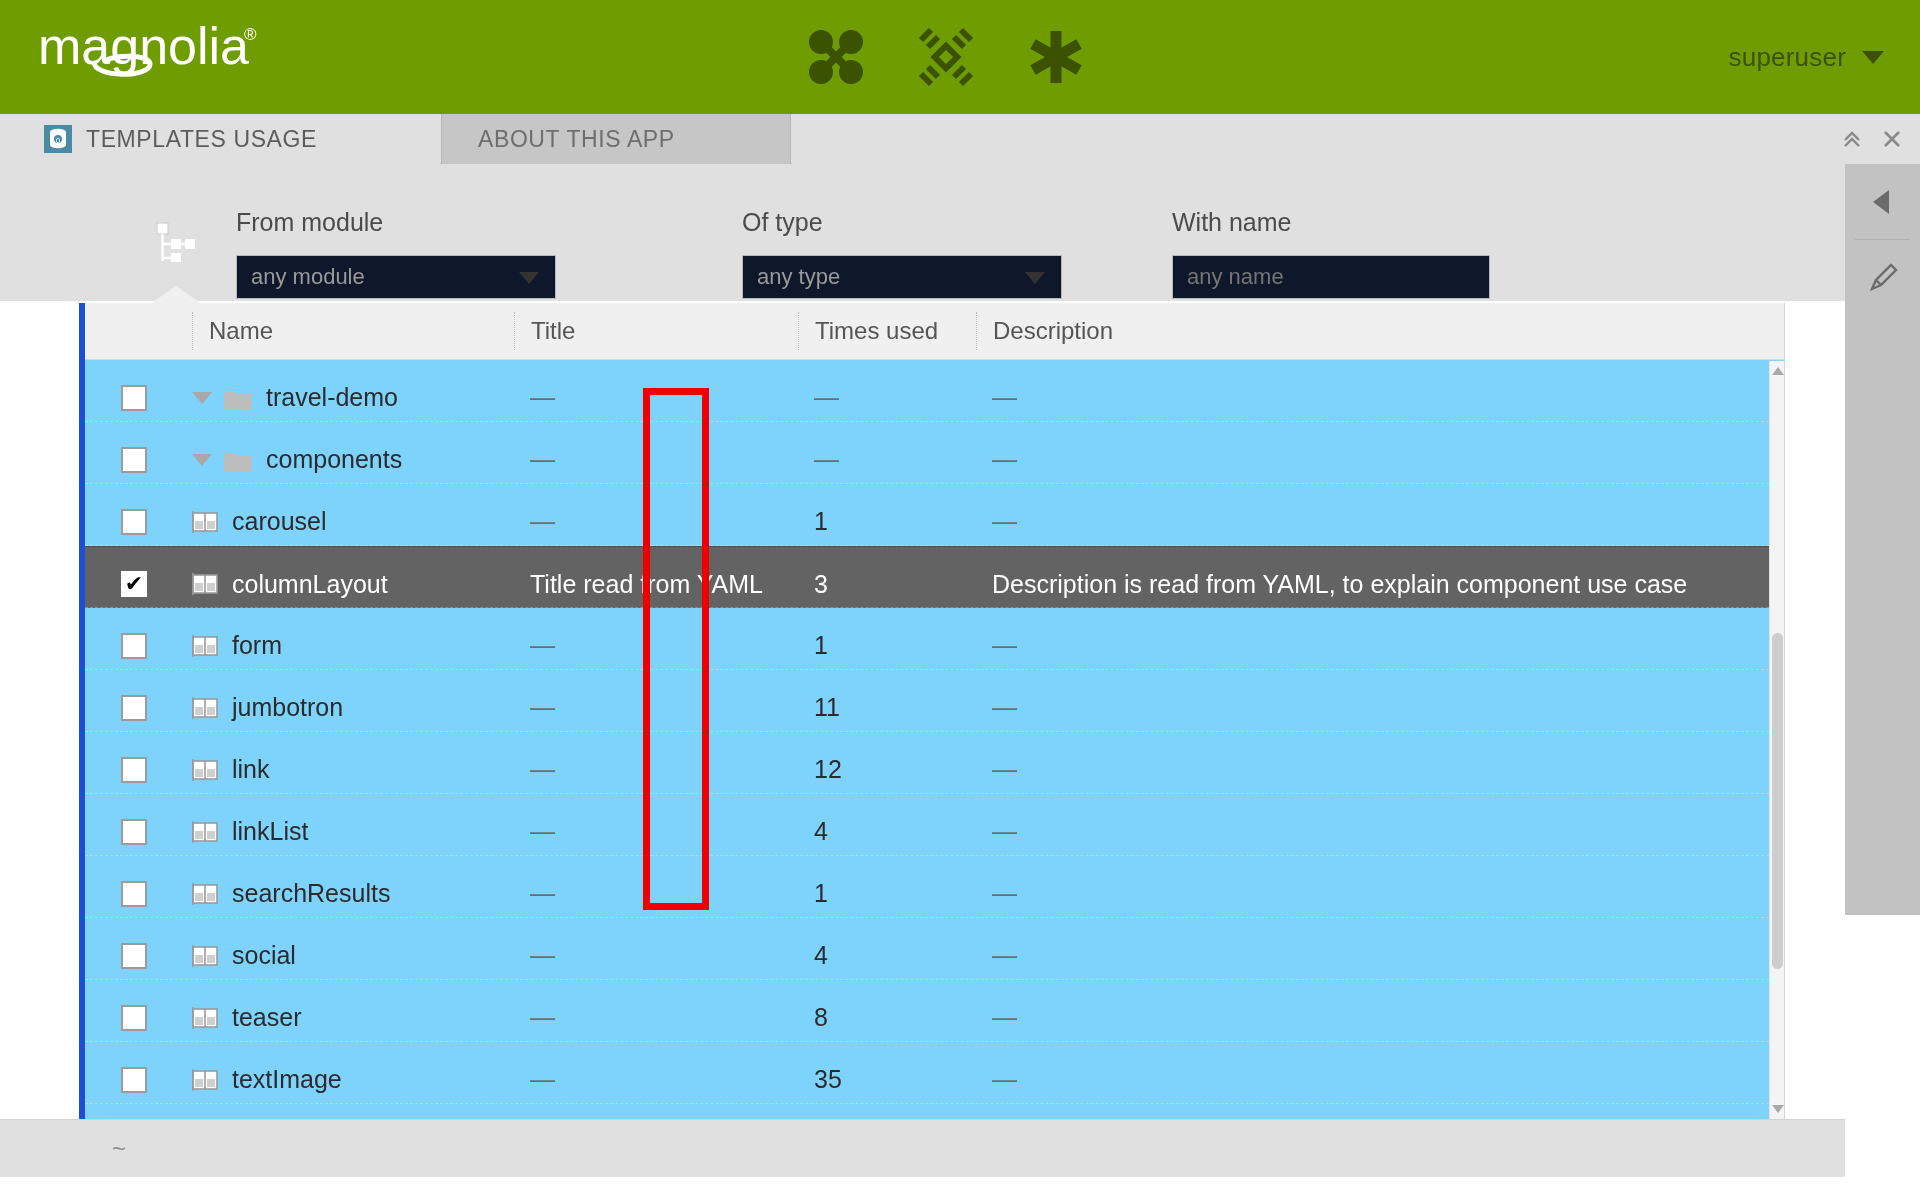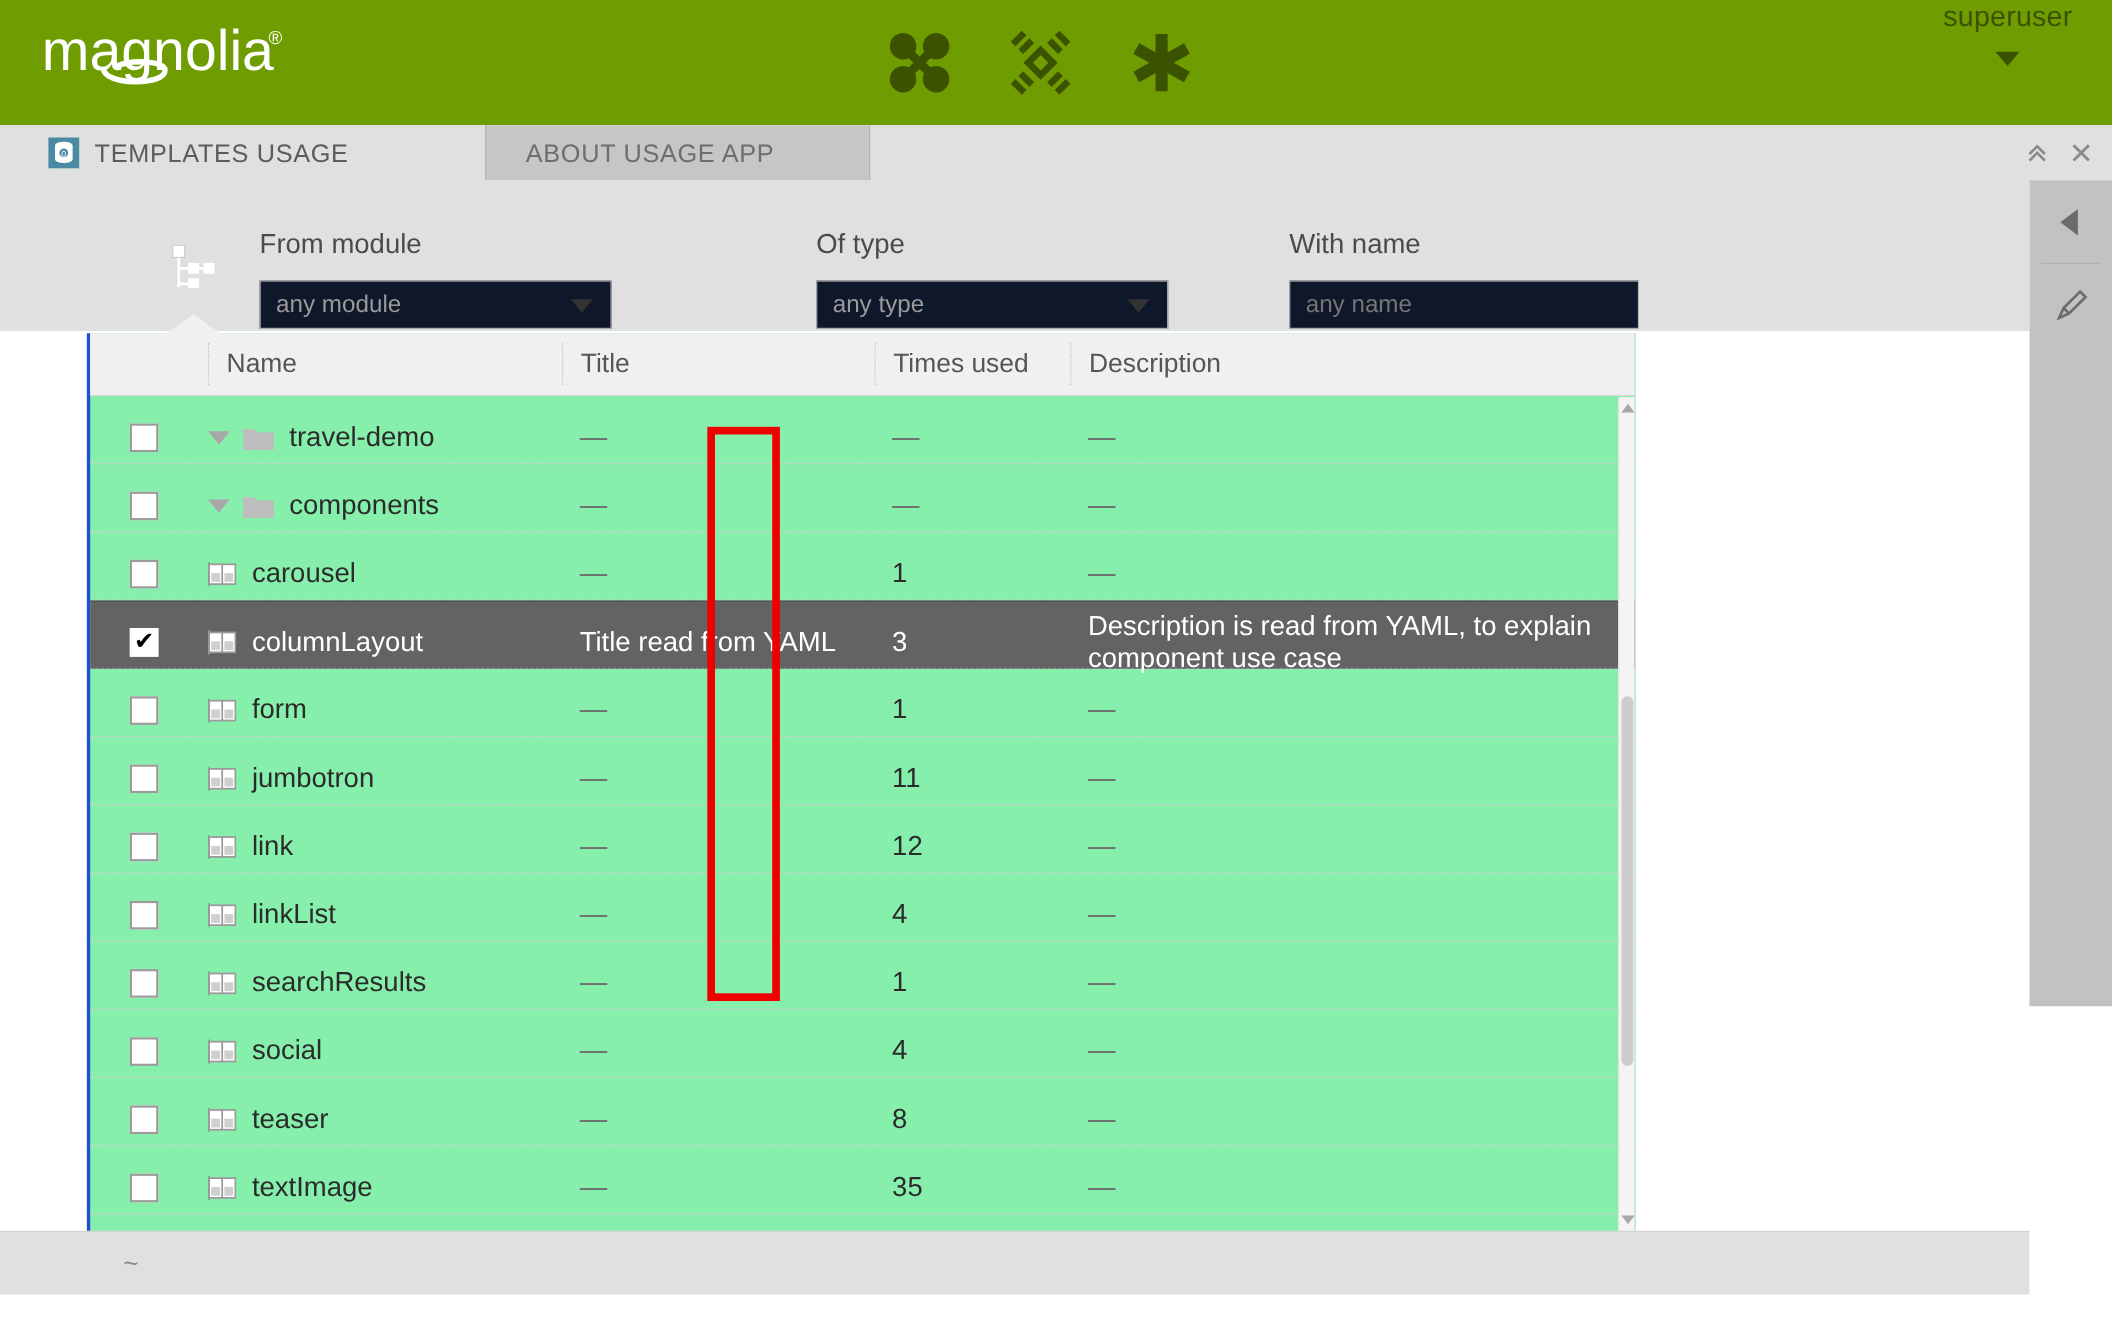--- a/index.html
+++ b/index.html
@@ -31,21 +31,20 @@
     width: 72px; height: 72px;
     display: flex; align-items: center; justify-content: center;
     cursor: pointer;
   }
   .appicon svg { display: block; }
 
   .userbox {
     position: absolute; right: 36px; top: 0; height: 114px;
     display: flex; align-items: center; gap: 16px;
     cursor: pointer;
-    flex-direction: column;
   }
   .username {
     font-size: 26px; color: #3b5200; letter-spacing: .2px;
   }
   .caret-down {
     width: 0; height: 0;
     border-left: 11px solid transparent;
     border-right: 11px solid transparent;
     border-top: 13px solid #3b5200;
   }
@@ -138,23 +137,23 @@
     width: 0; height: 0;
     border-left: 26px solid transparent;
     border-right: 26px solid transparent;
     border-bottom: 18px solid #f0f0f0;
     z-index: 5;
   }
 
   
   .grid {
     position: absolute; left: 79px; top: 303px;
-    width: 1408px; height: 816px;
-    background: #86efac;
-    border-left: 3px solid #1d4ed8;
+    width: 1706px; height: 816px;
+    background: #7dd3fc;
+    border-left: 6px solid #1d4ed8;
     border-right: 1px solid #d7d7d7;
   }
   .grid-head {
     height: 57px; background: #f0f0f0;
     display: flex; align-items: center;
     border-bottom: 1px solid #dadada;
   }
   .gh {
     font-size: 24px; color: #555;
     height: 38px; display: flex; align-items: center;
@@ -352,21 +351,21 @@
         <rect x="2" y="4" width="16" height="13" fill="#ffffff"></rect>
         <ellipse cx="10" cy="17" rx="8" ry="3.2" fill="#ffffff"></ellipse>
         <ellipse cx="10" cy="11" rx="4" ry="4" fill="#4a8ba3"></ellipse>
         <text x="10" y="14.5" font-size="8" text-anchor="middle" fill="#ffffff" font-family="Liberation Sans, sans-serif">0</text>
       </svg>
     </span>
     <span class="tab-label">TEMPLATES USAGE</span>
   </div>
 
   <div class="tab tab-inactive">
-    <span class="tab-label">ABOUT USAGE APP</span>
+    <span class="tab-label">ABOUT THIS APP</span>
   </div>
 
   <div class="tabctl" style="right:46px;">
     <svg width="24" height="24" viewBox="0 0 24 24">
       <polyline points="5,13 12,6 19,13" fill="none" stroke="#8a8a8a" stroke-width="2.4"></polyline>
       <polyline points="5,19 12,12 19,19" fill="none" stroke="#8a8a8a" stroke-width="2.4"></polyline>
     </svg>
   </div>
   <div class="tabctl" style="right:6px;">
     <svg width="24" height="24" viewBox="0 0 24 24">

